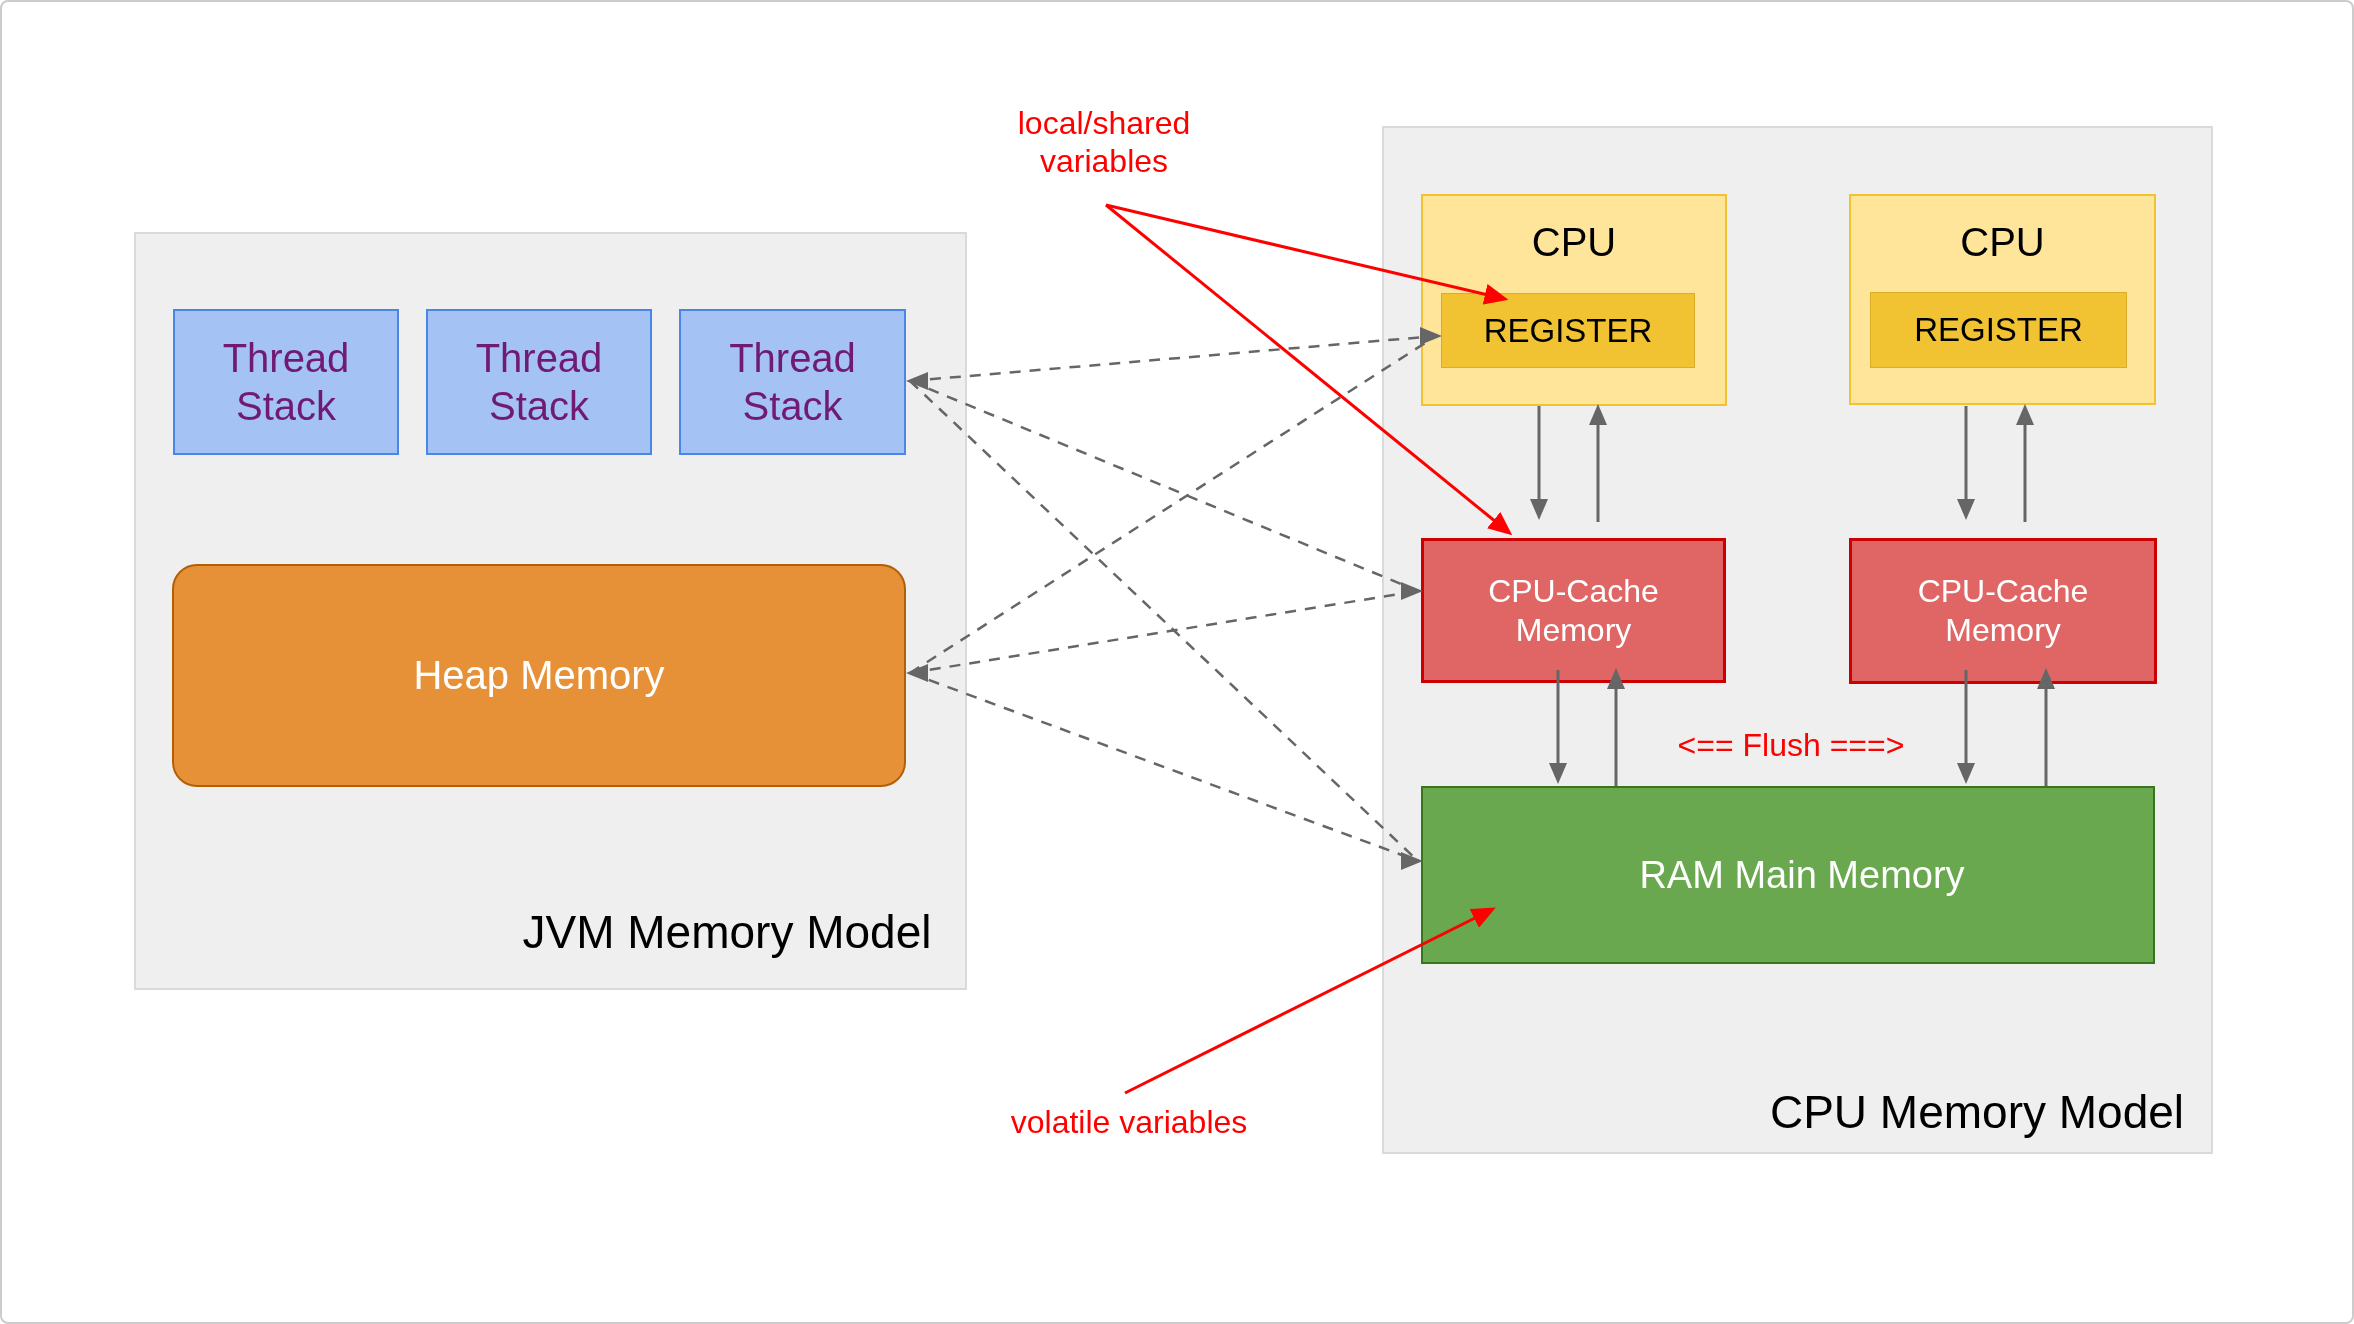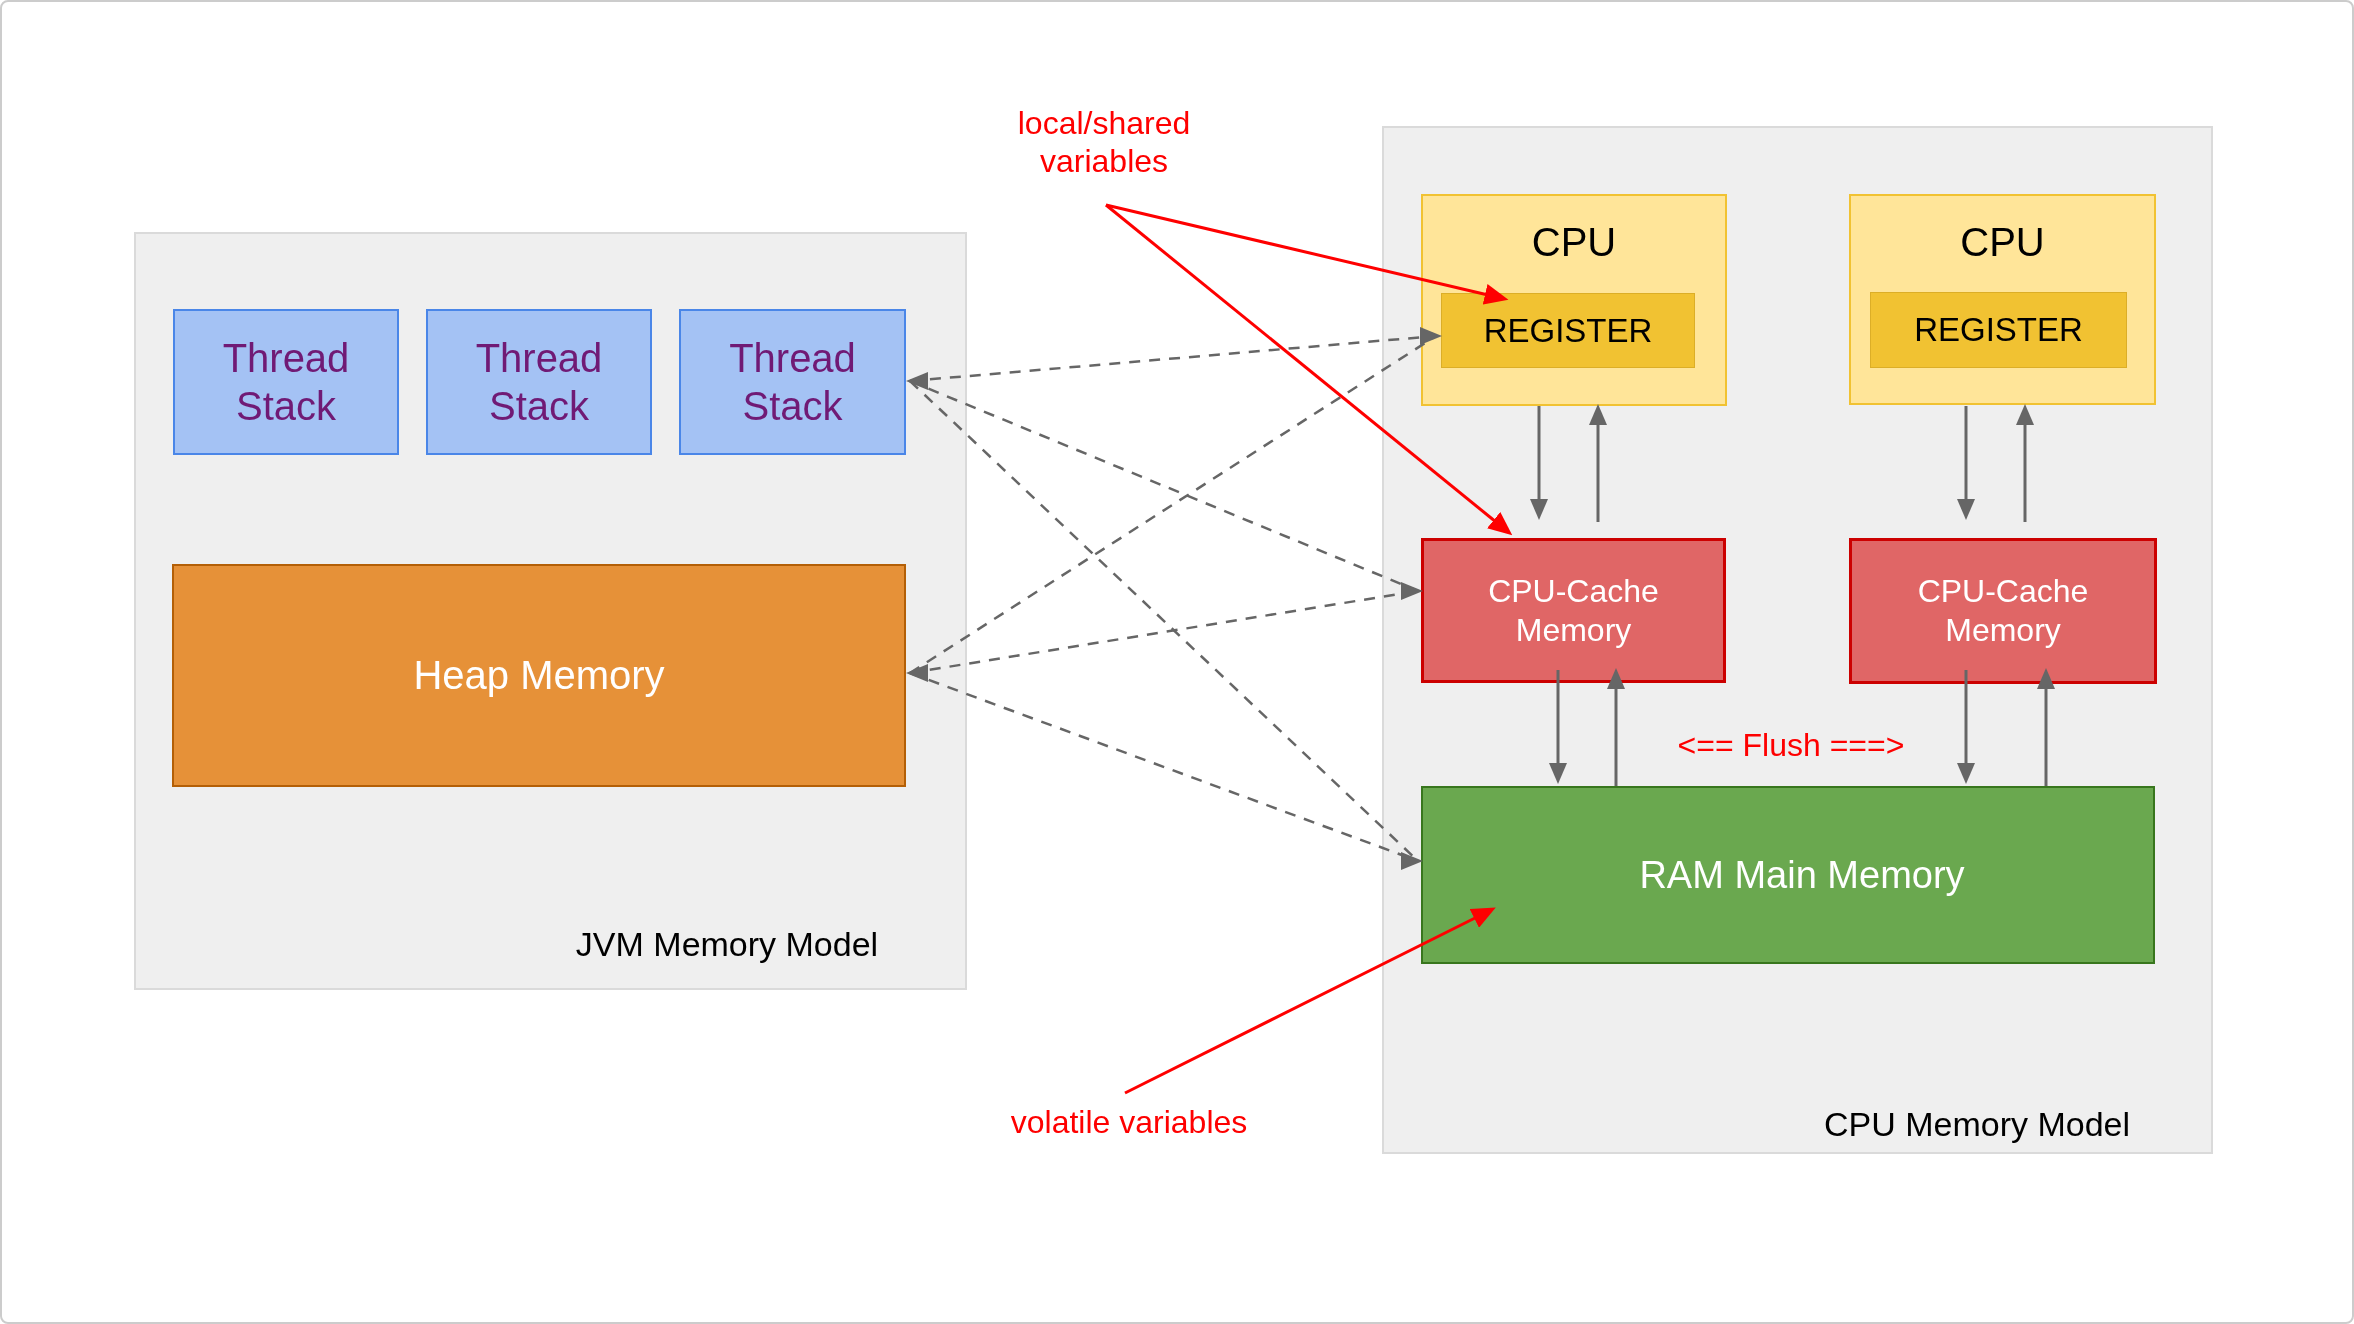--- a/index.html
+++ b/index.html
@@ -12,21 +12,21 @@
   .box{position:absolute;box-sizing:border-box;display:flex;align-items:center;justify-content:center;text-align:center;}
   .thread{background:#a4c2f4;border:2px solid #4a86e8;color:#701a75;font-size:40px;line-height:48px;}
   .thread .lbl{width:150px;}
   .heap{background:#e69138;border:2px solid #b45f06;color:#ffffff;font-size:40px;}
   .cpu{background:#ffe599;border:2px solid #f1c232;color:#000;align-items:flex-start;font-size:40px;}
   .cpu .lbl{margin-top:24px;width:100%;}
   .register{background:#f1c232;border:1px solid #dcae27;color:#000;font-size:33px;}
   .cache{background:#e06666;border:3px solid #cc0000;color:#ffffff;font-size:32px;line-height:39px;margin-top:16px;}
   .cache .lbl{width:220px;}
   .ram{background:#6aa84f;border:2px solid #38761d;color:#ffffff;font-size:38px;padding-left:28px;}
-  .model-label{position:absolute;width:600px;text-align:center;color:#000;font-size:34px;line-height:56px;margin-top:12px;}
+  .model-label{position:absolute;width:600px;text-align:center;color:#000;font-size:46px;line-height:56px;}
   .annotation{position:absolute;width:400px;text-align:center;color:#fe0000;font-size:32px;line-height:38px;white-space:pre-line;}
   .annotation.bold{font-weight:normal;}
   #arrows{position:absolute;left:0;top:0;z-index:6;pointer-events:none;}
   .z2{z-index:2;} .z3{z-index:3;align-items:center;}
 </style>
 </head>
 <body>
 
 <div id="canvas">
 
@@ -37,21 +37,21 @@
   <div class="box thread z2" style="left:171px;top:307px;width:226px;height:146px;">
     <span class="lbl">Thread Stack</span>
   </div>
   <div class="box thread z2" style="left:424px;top:307px;width:226px;height:146px;">
     <span class="lbl">Thread Stack</span>
   </div>
   <div class="box thread z2" style="left:677px;top:307px;width:227px;height:146px;">
     <span class="lbl">Thread Stack</span>
   </div>
 
-  <div class="box heap z2" style="left:170px;top:562px;width:734px;height:223px;">
+  <div class="box heap z2" style="left:170px;top:562px;width:734px;height:223px;border-radius:25px;">
     <span>Heap Memory</span>
   </div>
 
   <div class="model-label" style="left:425px;top:902px;">JVM Memory Model</div>
 
   <div class="box cpu z2" style="left:1419px;top:192px;width:306px;height:212px;">
     <span class="lbl">CPU</span>
   </div>
   <div class="box register z3" style="left:1439px;top:291px;width:254px;height:75px;">
     <span>REGISTER</span>

